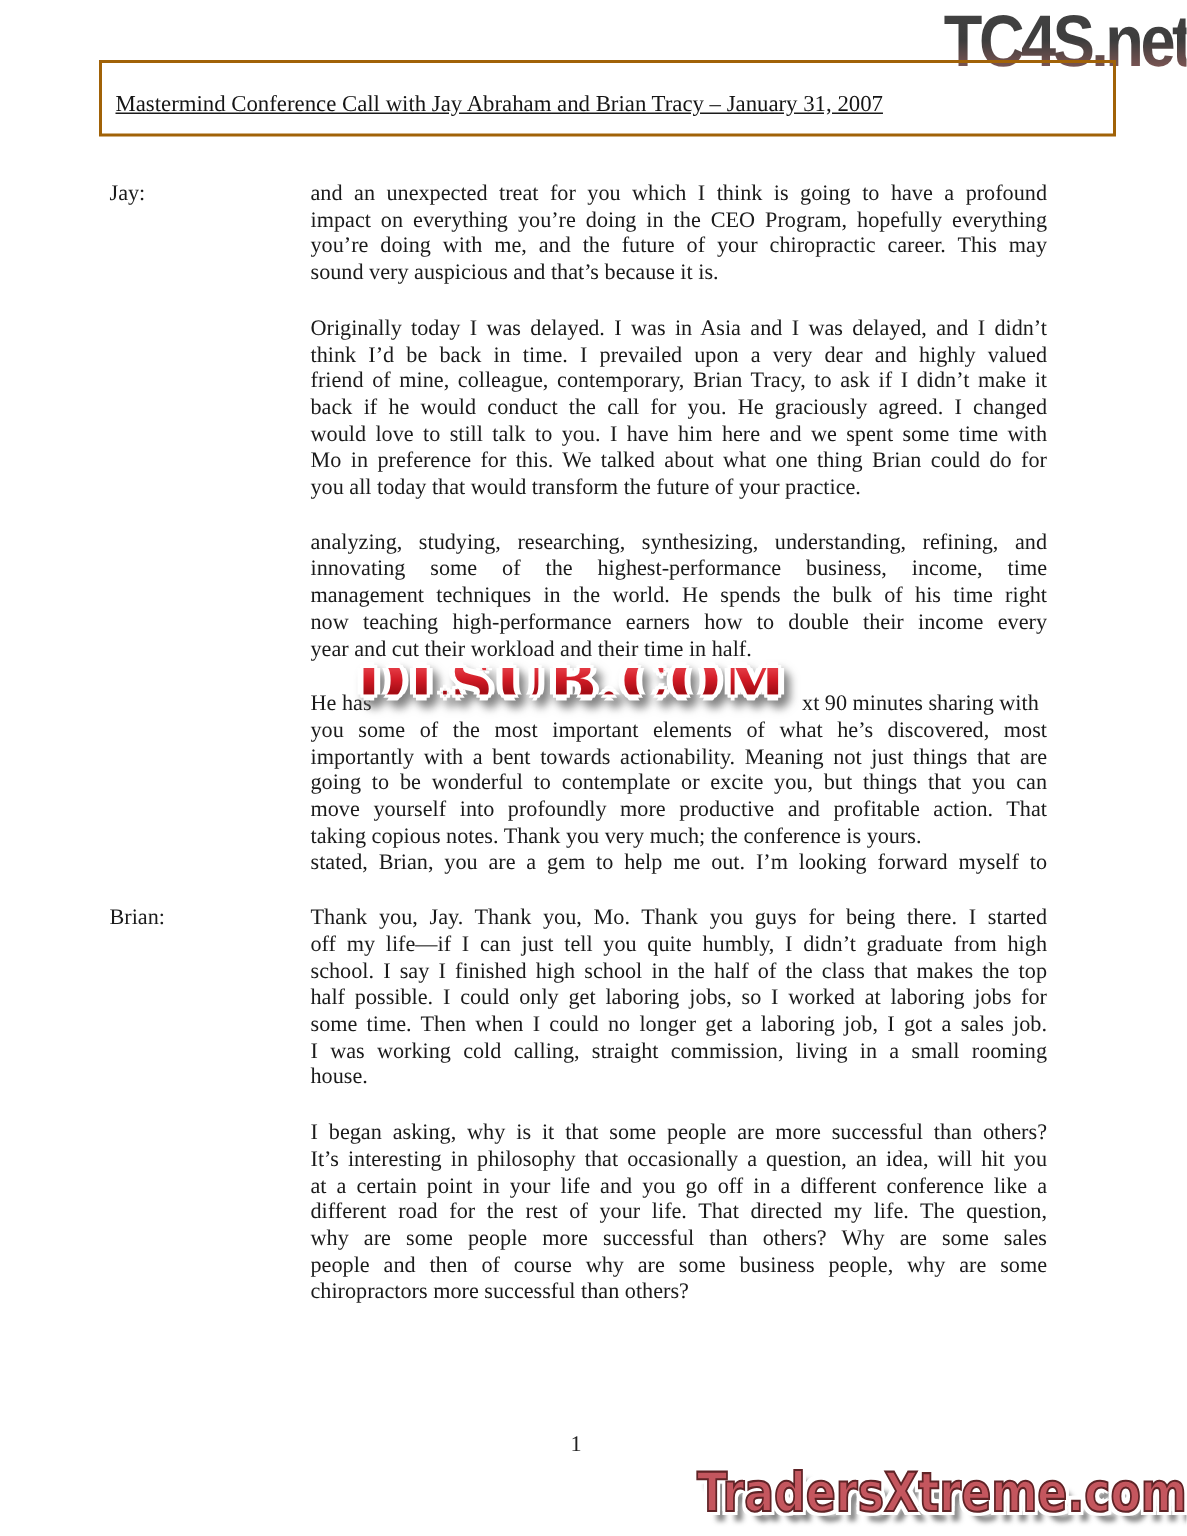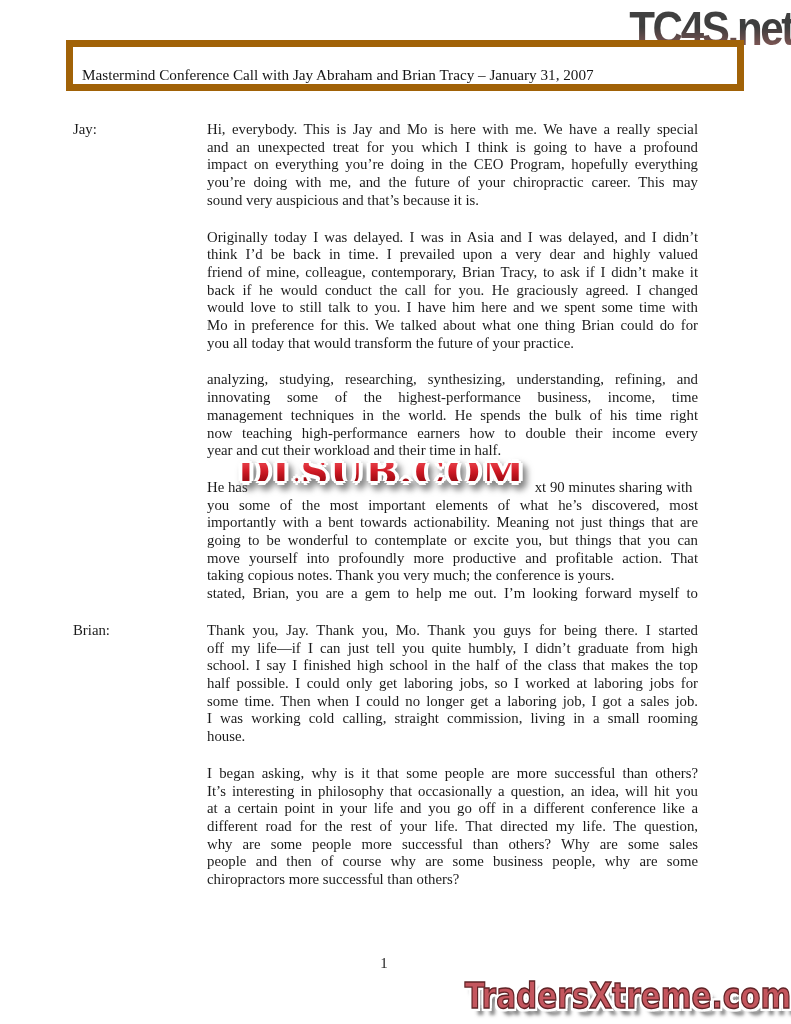--- a/index.html
+++ b/index.html
@@ -46,24 +46,25 @@
       -3px -3px 0 #fff, 3px -3px 0 #fff, -3px 3px 0 #fff, 3px 3px 0 #fff,
       0 -3px 0 #fff, 0 3px 0 #fff, -3px 0 0 #fff, 3px 0 0 #fff,
       7px 7px 4px rgba(120,120,120,.9);
     z-index:5; white-space:nowrap;
   }
 
   
   .title-box {
     position:absolute; left:66px; top:40px;
     width:678px; height:51px;
-    border:7px solid #a16207;
+    border:2px solid #a16207;
     padding:19px 6px 0 9px;
     background:transparent;
     z-index:2;
+    text-decoration:underline;
   }
   .title-box .title-text { font-size:15.2px; color:#151515; white-space:nowrap; }
 
   
   .transcript { position:absolute; left:73px; top:121px; width:626px; z-index:3; }
   .block { display:flex; flex-direction:row; }
   .speaker { width:134px; font-size:14.8px; line-height:17.7px; flex:none; }
   .speech  { width:491px; flex:none; }
   .para { margin-bottom:19px; }
   .tline {
@@ -93,21 +94,20 @@
 <div class="title-box">
   <span class="title-text">Mastermind Conference Call with Jay Abraham and Brian Tracy – January 31, 2007</span>
 </div>
 
 <div class="transcript">
 
   <div class="block">
     <div class="speaker">Jay:</div>
     <div class="speech">
       <div class="para">
-          <div class="tline">Hi, everybody.  This is Jay and Mo is here with me.  We have a really special</div>
           <div class="tline">and an unexpected treat for you which I think is going to have a profound</div>
           <div class="tline">impact on everything you’re doing in the CEO Program, hopefully everything</div>
           <div class="tline">you’re doing with me, and the future of your chiropractic career.  This may</div>
           <div class="tline last">sound very auspicious and that’s because it is.</div>
         </div>
       <div class="para">
           <div class="tline">Originally today I was delayed.  I was in Asia and I was delayed, and I didn’t</div>
           <div class="tline">think I’d be back in time.  I prevailed upon a very dear and highly valued</div>
           <div class="tline">friend of mine, colleague, contemporary, Brian Tracy, to ask if I didn’t make it</div>
           <div class="tline">back if he would conduct the call for you.  He graciously agreed.  I changed</div>

